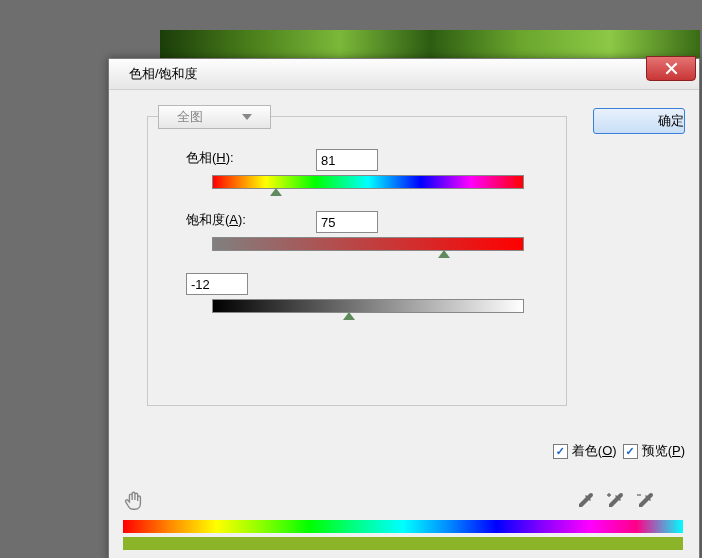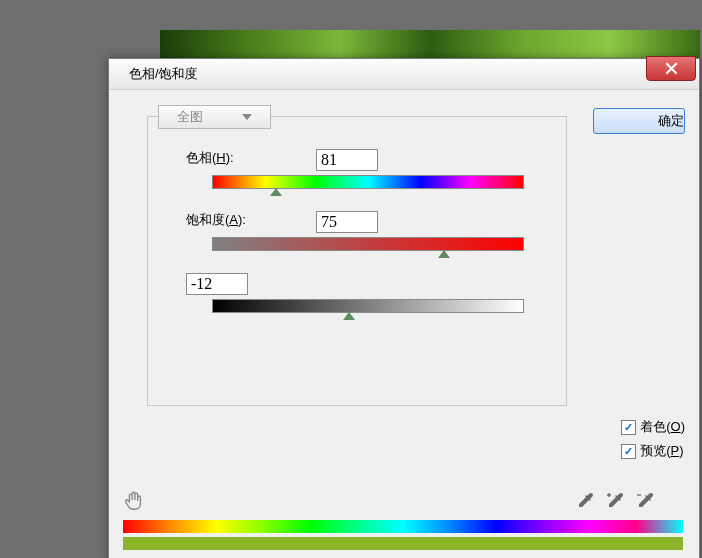--- a/index.html
+++ b/index.html
@@ -16,33 +16,33 @@
 .caret{width:0;height:0;border-left:5px solid transparent;border-right:5px solid transparent;border-top:6px solid #000;margin-left:8px}
 .menu-icon{margin-left:14px;width:18px;height:14px;cursor:pointer}
 .btn{width:90px;height:24px;border:1px solid #8c8c8c;background:linear-gradient(#fdfdfd,#e4e4e4);border-radius:3px;display:flex;align-items:center;justify-content:flex-end;cursor:pointer;margin-bottom:24px}
 .btn.primary{border:1.5px solid #3a7fd9;background:linear-gradient(#e8f1fc,#c8def6)}
 .right-col{position:absolute;right:14px;top:18px;display:flex;flex-direction:column;align-items:stretch}
 .fieldset{border:1px solid #c8c8c8;margin:8px 0 0 24px;width:390px;height:260px;position:relative;padding:14px}
 .range-select{position:absolute;left:10px;top:-12px;width:75px;height:22px;border:1px solid #b8b8b8;background:linear-gradient(#fdfdfd,#e7e7e7);display:flex;align-items:center;justify-content:space-between;padding:0 18px;color:#888;cursor:pointer}
 .range-select .caret{border-top-color:#888}
 .param-row{margin:18px 0 4px 24px;display:flex;align-items:flex-start}
 .param-label{width:130px}
-.param-input{width:52px;height:20px;border:1px solid #8a8a8a;background:#fff;font-family:Liberation Serif, serif;font-size:16px;padding:0 4px}
+.param-input{width:52px;height:20px;border:1px solid #8a8a8a;background:#fff;font-family:Liberation Sans, sans-serif;font-size:13px;padding:0 4px}
 .slider{margin:0 10px 0 50px;position:relative;height:18px}
 .slider-track{height:12px;width:310px;border:1px solid #888}
 .hue-track{background:linear-gradient(90deg,#ff0000,#ffff00 17%,#00ff00 33%,#00ffff 50%,#0000ff 67%,#ff00ff 83%,#ff0000)}
 .sat-track{background:linear-gradient(90deg,#808080,#ff0000)}
 .light-track{background:linear-gradient(90deg,#000,#fff)}
 .thumb{position:absolute;top:13px;width:0;height:0;border-left:6px solid transparent;border-right:6px solid transparent;border-bottom:8px solid #5f8b5f;transform:translateX(-6px)}
 .bottom-area{position:absolute;left:14px;right:14px;bottom:10px}
 .tools-row{display:flex;align-items:center;margin-bottom:8px}
 .hand-icon{width:22px;height:22px;color:#888;cursor:pointer}
 .eyedroppers{margin-left:auto;margin-right:30px;display:flex;gap:10px}
 .eyedropper{width:20px;height:20px;color:#6a6a6a;cursor:pointer}
-.checks{position:absolute;right:14px;bottom:100px;display:flex;flex-direction:column;gap:6px}
+.checks{position:absolute;right:14px;bottom:100px;display:flex;flex-direction:row;gap:6px}
 .check-row{display:flex;align-items:center;gap:4px}
 .checkbox{width:13px;height:13px;border:1px solid #7a7a7a;background:#fff;display:flex;align-items:center;justify-content:center;cursor:pointer}
 .checkbox.checked::after{content:"✓";color:#2266cc;font-size:11px;font-weight:bold;line-height:1}
 .spectrum-bars{display:flex;flex-direction:column;gap:4px}
 .spectrum{height:13px;width:560px}
 .spectrum1{background:linear-gradient(90deg,#ff0000,#ff8800,#ffff00,#88ff00,#00ff00,#00ff88,#00ffff,#0088ff,#0000ff,#8800ff,#ff00ff,#ff0088,#00ffff)}
 .spectrum2{background:#8bb428}
 .underline{text-decoration:underline}
 </style>
 </head>

